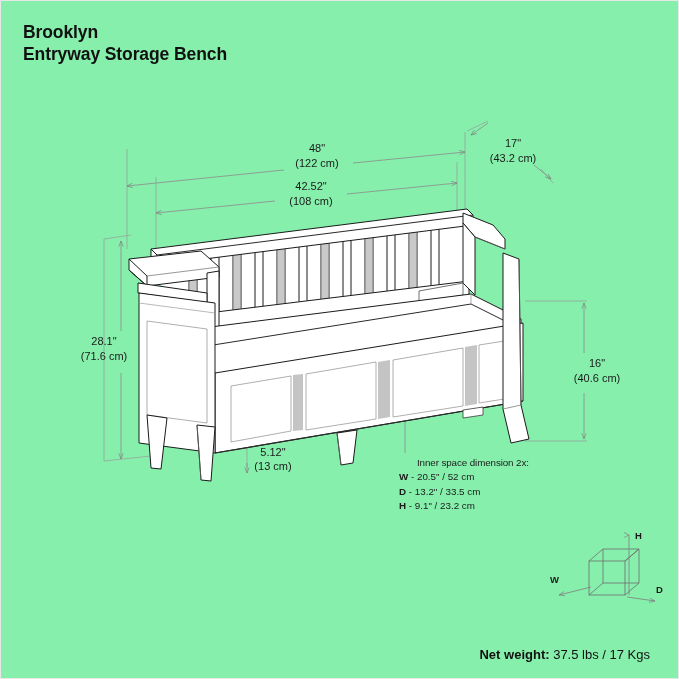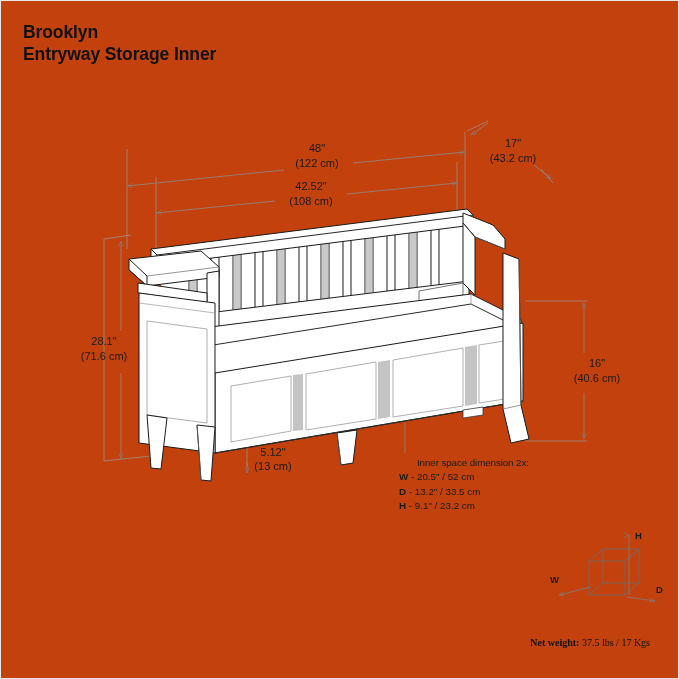--- a/index.html
+++ b/index.html
@@ -8,21 +8,21 @@
     background: #ffffff;
   }
   body {
     font-family: "Liberation Sans", sans-serif;
     color: #000000;
   }
   #page {
     position: relative;
     width: 679px;
     height: 679px;
-    background: #c2410c;
+    background: #86efac;
     overflow: hidden;
     border: 1px solid #e8e8e8;
     box-sizing: border-box;
   }
   #title-block {
     position: absolute;
     left: 22px;
     top: 20px;
     line-height: 1.28;
   }
@@ -45,25 +45,24 @@
   }
   .legend-text {
     font-family: "Liberation Sans", sans-serif;
     font-size: 9.5px;
     fill: #1b1b1b;
     font-weight: bold;
   }
   #footer {
     position: absolute;
     right: 28px;
-    bottom: 30px;
-    font-size: 10px;
+    bottom: 16px;
+    font-size: 13px;
     color: #111111;
     white-space: nowrap;
-    font-family: Liberation Serif, serif;
   }
   #footer .lbl { font-weight: bold; }
   #notes {
     position: absolute;
     left: 398px;
     top: 455px;
     font-size: 9.8px;
     line-height: 1.48;
     color: #1b1b1b;
     white-space: nowrap;
@@ -71,21 +70,21 @@
   #notes .hdr { letter-spacing: -0.1px; margin-left: 18px; }
   #notes .ax { font-weight: bold; }
 </style>
 </head>
 <body>
 
 <div id="page">
 
   <div id="title-block">
     <div class="tline">Brooklyn</div>
-    <div class="tline">Entryway Storage Inner</div>
+    <div class="tline">Entryway Storage Bench</div>
   </div>
 
   <svg id="drawing" width="679" height="679" viewBox="0 0 679 679">
     <defs>
       <marker id="arrA" markerWidth="9" markerHeight="9" refX="7.5" refY="3.2" orient="auto" markerUnits="strokeWidth">
         <path d="M7.5,3.2 L0.4,0.4 M7.5,3.2 L0.4,6.0" stroke="#7d7d7d" stroke-width="0.8" fill="none"></path>
       </marker>
       <marker id="arrB" markerWidth="9" markerHeight="9" refX="1.5" refY="3.2" orient="auto" markerUnits="strokeWidth">
         <path d="M1.5,3.2 L8.6,0.4 M1.5,3.2 L8.6,6.0" stroke="#7d7d7d" stroke-width="0.8" fill="none"></path>
       </marker>

